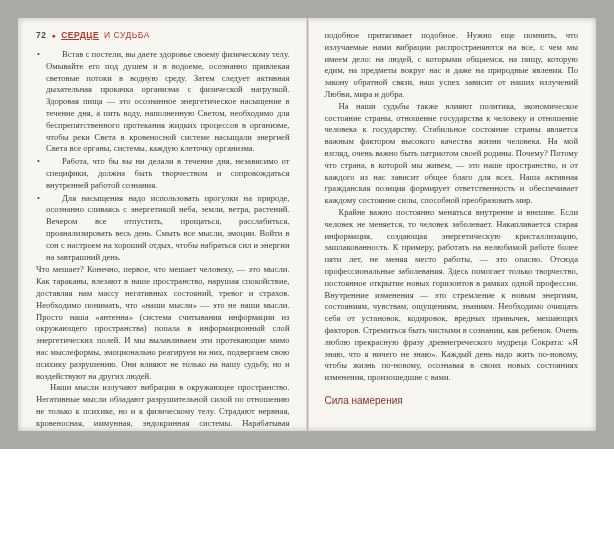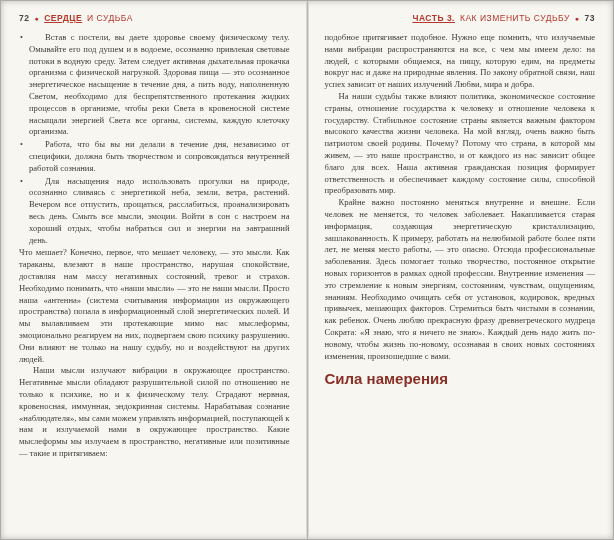--- a/index.html
+++ b/index.html
@@ -1,18 +1,18 @@
 <!DOCTYPE html>
 <html><head>
 <meta charset="utf-8">
 <style>
   html,body{margin:0;padding:0;background:#ffffff;}
   .scan{
-    width:614px;height:540px;box-sizing:border-box;
-    background:#acaaa6;padding:1px;
+    width:614px;height:449px;box-sizing:border-box;
+    background:#acaaa6;padding:18px;
     font-family:"Liberation Serif", serif;
     position:relative;overflow:hidden;
   }
   .spread{
     display:flex;width:100%;height:100%;
     background:#f8f6f1;
     box-shadow:inset 0 0 6px rgba(0,0,0,.25);
   }
   .page{
     flex:1 1 50%;box-sizing:border-box;
@@ -44,22 +44,22 @@
     position:relative;padding-left:10px;margin:0 0 1px 0;
   }
   .bullets li .b{
     position:absolute;left:1px;top:0;color:#4a4540;font-size:8px;
   }
   .bullets li p{margin:16px;display:inline;}
   .para{margin:0;text-indent:14px;}
   .para.noindent{text-indent:0;}
   .section-heading{
     font-family:"Liberation Sans", sans-serif;
-    font-weight:bold;color:#8a2f25;
-    font-size:15px;margin:11px 0 6px 0;text-indent:0;
+    font-weight:normal;color:#8a2f25;
+    font-size:10px;margin:11px 0 6px 0;text-indent:0;
   }
 </style>
 </head>
 <body>
 
 <div class="scan">
   <div class="spread">
 
     <div class="page left">
       <div class="page-header">
@@ -85,26 +85,20 @@
           </li>
         </ul>
         <p class="para noindent">Что мешает? Конечно, первое, что мешает человеку, — это мысли. Как тараканы, влезают в наше пространство, нарушая спокойствие, доставляя нам массу негативных состояний, тревог и страхов. Необходимо понимать, что «наши мысли» — это не наши мысли. Просто наша «антенна» (система считывания информации из окружающего пространства) попала в информационный слой энергетических полей. И мы вылавливаем эти протекающие мимо нас мыслеформы, эмоционально реагируем на них, подвергаем свою психику разрушению. Они влияют не только на нашу судьбу, но и воздействуют на других людей.</p>
         <p class="para">Наши мысли излучают вибрации в окружающее пространство. Негативные мысли обладают разрушительной силой по отношению не только к психике, но и к физическому телу. Страдают нервная, кровеносная, иммунная, эндокринная системы. Нарабатывая сознание «наблюдателя», мы сами можем управлять информацией, поступающей к нам и излучаемой нами в окружающее пространство. Какие мыслеформы мы излучаем в пространство, негативные или позитивные — такие и притягиваем:</p>
       </div>
     </div>
 
     <div class="gutter"></div>
 
     <div class="page right">
-      <div class="page-header">
-        <span class="hdr-strong">ЧАСТЬ 3.</span>
-        <span class="hdr-rest">КАК ИЗМЕНИТЬ СУДЬБУ</span>
-        <span class="hdr-dot">●</span>
-        <span class="pagenum">73</span>
-      </div>
 
       <div class="body-text">
         <p class="para noindent">подобное притягивает подобное. Нужно еще помнить, что излучаемые нами вибрации распространяются на все, с чем мы имеем дело: на людей, с которыми общаемся, на пищу, которую едим, на предметы вокруг нас и даже на природные явления. По закону обратной связи, наш успех зависит от наших излучений Любви, мира и добра.</p>
         <p class="para">На наши судьбы также влияют политика, экономическое состояние страны, отношение государства к человеку и отношение человека к государству. Стабильное состояние страны является важным фактором высокого качества жизни человека. На мой взгляд, очень важно быть патриотом своей родины. Почему? Потому что страна, в которой мы живем, — это наше пространство, и от каждого из нас зависит общее благо для всех. Наша активная гражданская позиция формирует ответственность и обеспечивает каждому состояние силы, способной преобразовать мир.</p>
         <p class="para">Крайне важно постоянно меняться внутренне и внешне. Если человек не меняется, то человек заболевает. Накапливается старая информация, создающая энергетическую кристаллизацию, зашлакованность. К примеру, работать на нелюбимой работе более пяти лет, не меняя место работы, — это опасно. Отсюда профессиональные заболевания. Здесь помогает только творчество, постоянное открытие новых горизонтов в рамках одной профессии. Внутренние изменения — это стремление к новым энергиям, состояниям, чувствам, ощущениям, знаниям. Необходимо очищать себя от установок, кодировок, вредных привычек, мешающих факторов. Стремиться быть чистыми в сознании, как ребенок. Очень люблю прекрасную фразу древнегреческого мудреца Сократа: «Я знаю, что я ничего не знаю». Каждый день надо жить по-новому, чтобы жизнь по-новому, осознавая в своих новых состояниях изменения, произошедшие с вами.</p>
         <h3 class="section-heading">Сила намерения</h3>
       </div>
     </div>
 
   </div>

